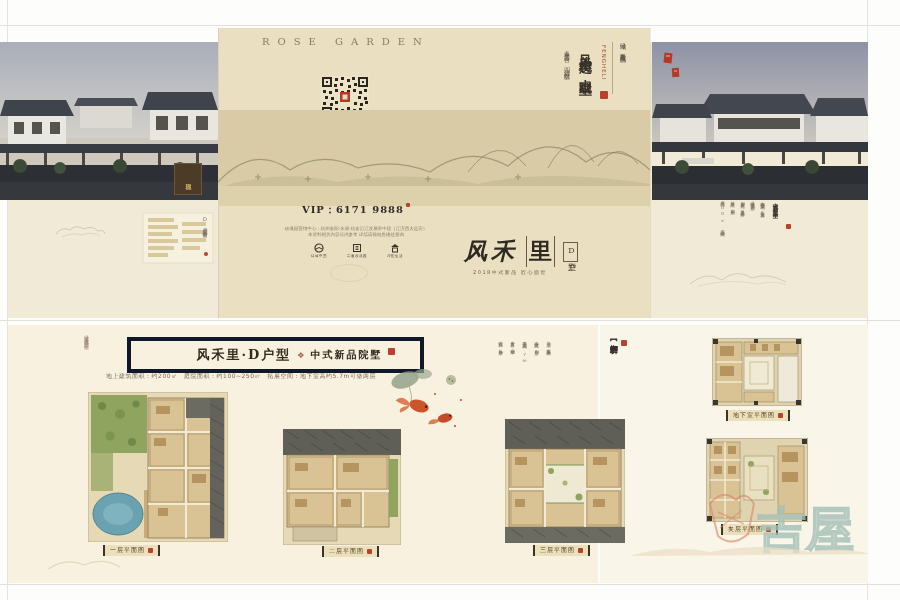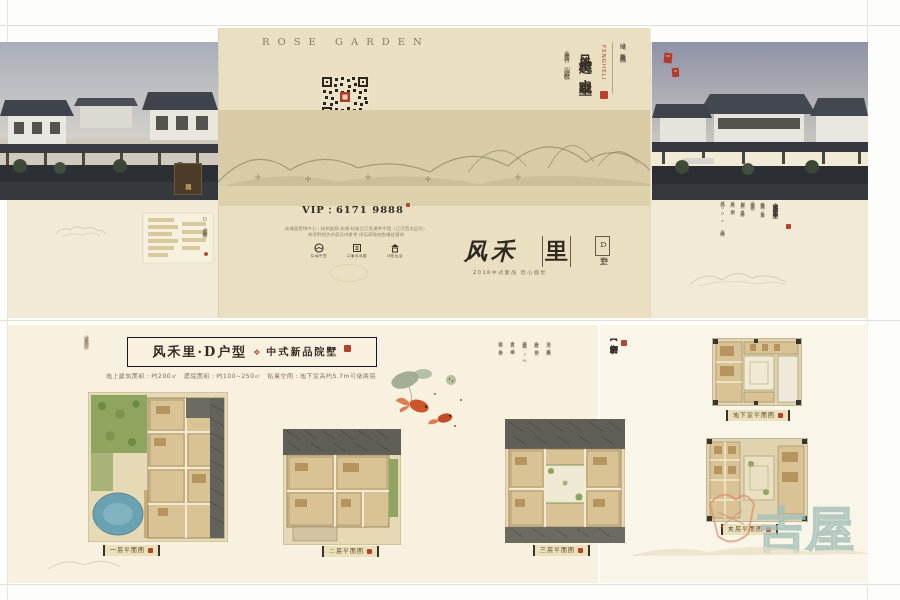--- a/index.html
+++ b/index.html
@@ -243,21 +243,21 @@
     <div class="logo-item">
       <svg class="logo-glyph" viewBox="0 0 10 10">
           <polygon points="5,1 9,4 1,4" fill="#3a352c"></polygon>
           <rect x="2.5" y="5" width="5" height="4" fill="none" stroke="#3a352c" stroke-width="1"></rect>
         </svg>
       <span class="logo-label">理想生活</span>
     </div>
   </div>
   <div class="abs" style="left:330px;top:264px;width:36px;height:16px;border:1px solid #d4c69c;border-radius:50%;opacity:.5;"></div>
 
-  <div class="abs serif" style="left:464px;top:236px;display:flex;align-items:flex-start;gap:24px;">
+  <div class="abs serif" style="left:464px;top:236px;display:flex;align-items:center;gap:8px;">
     <span style="font-size:23px;font-style:italic;font-weight:bold;color:#2e2921;letter-spacing:4px;">风禾</span>
     <span style="font-size:23px;font-weight:bold;color:#2e2921;border-left:1px solid #6a5a44;border-right:1px solid #6a5a44;padding:0 2px;">里</span>
     <span class="v" style="font-size:8px;border:1px solid #6a5a46;padding:3px 1px;color:#4a3e2e;letter-spacing:1px;">D户型</span>
   </div>
   <div class="abs" style="left:455px;top:269px;width:110px;text-align:center;font-size:5px;letter-spacing:1.5px;color:#6b5f4c;">2018中式新品 匠心面世</div>
 
   <div class="abs v serif" style="left:773px;top:198px;font-size:5.5px;font-weight:bold;letter-spacing:1.5px;color:#39322a;">中式新品「风禾里」</div>
   <span class="seal abs" style="left:786px;top:224px;width:5px;height:5px;"></span>
   <div class="abs" style="left:720px;top:198px;height:52px;display:flex;flex-direction:row-reverse;gap:5px;">
     <span class="v tinycol">富春山居图实景地 千年文脉传承</span>
@@ -269,21 +269,21 @@
   <svg class="abs" style="left:688px;top:264px;" width="100" height="24" viewBox="0 0 100 24">
     <path d="M2 20 Q18 6 34 16 Q48 4 64 14 Q80 8 98 18" fill="none" stroke="#b9b2a0" stroke-width="1" opacity=".55"></path>
     <path d="M10 22 Q40 14 70 20 Q85 16 98 21" fill="none" stroke="#c6bfac" stroke-width=".8" opacity=".5"></path>
   </svg>
 
   <div class="panel" style="left:8px;top:325px;width:590px;height:258px;background:#f8f1e0;"></div>
   <div class="panel" style="left:600px;top:325px;width:268px;height:258px;background:#faf5e9;"></div>
 
   <div class="abs v" style="left:84px;top:331px;font-size:4.5px;letter-spacing:1px;color:#a08876;">绿城富春玫瑰园中式院墅</div>
 
-  <div class="abs serif" style="left:127px;top:337px;width:248px;height:28px;border:1px solid #0f172a;display:flex;align-items:center;justify-content:center;gap:6px;">
+  <div class="abs serif" style="left:127px;top:337px;width:248px;height:28px;border:4px solid #0f172a;display:flex;align-items:center;justify-content:center;gap:6px;padding-left:41px;">
     <span style="font-size:13px;font-weight:bold;letter-spacing:2px;color:#33291f;">风禾里·D户型</span>
     <span style="font-size:8px;color:#b0543a;">❖</span>
     <span style="font-size:10px;font-weight:bold;letter-spacing:2px;color:#33291f;">中式新品院墅</span>
     <span class="seal" style="width:7px;height:7px;margin-top:-8px;"></span>
   </div>
   <div class="abs" style="left:88px;top:372px;width:306px;text-align:center;font-size:6px;letter-spacing:.5px;color:#7a6c57;">地上建筑面积：约200㎡　庭院面积：约100~250㎡　拓展空间：地下室高约5.7m可做两层</div>
 
   <svg class="abs" style="left:385px;top:366px;" width="88" height="70" viewBox="0 0 88 70">
     <ellipse cx="20" cy="14" rx="14" ry="8" fill="#8e9c84" opacity=".8" transform="rotate(-18 20 14)"></ellipse>
     <ellipse cx="38" cy="8" rx="9" ry="5" fill="#9aa98e" opacity=".7"></ellipse>

